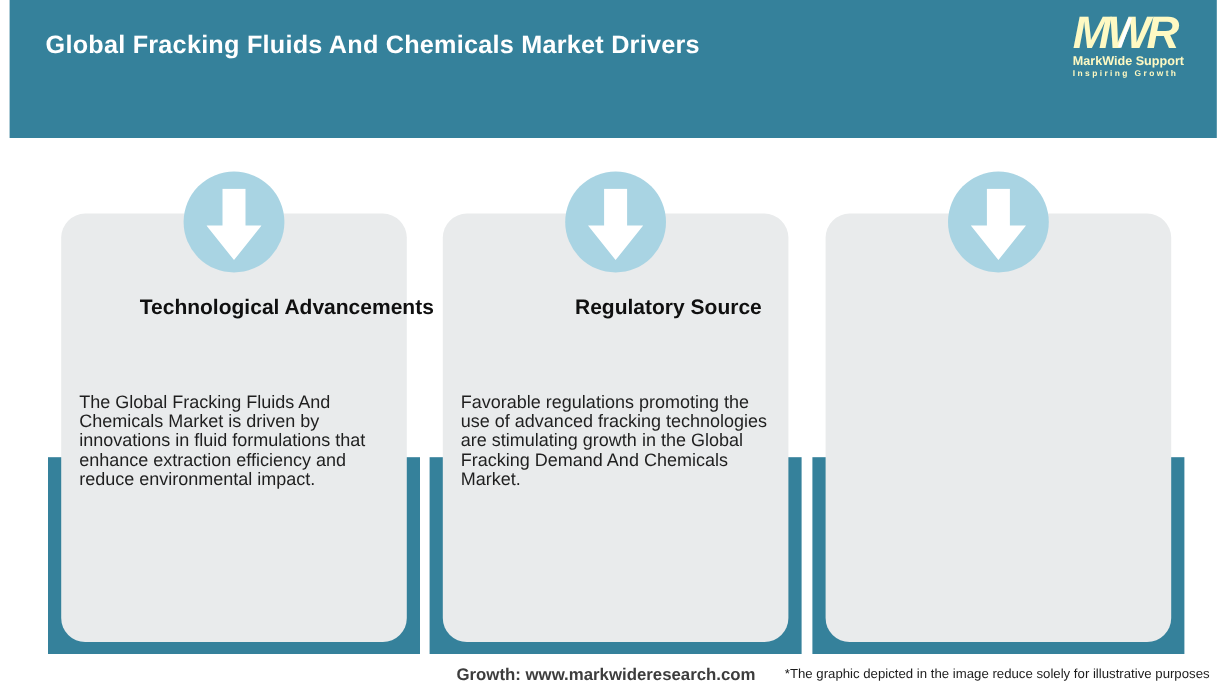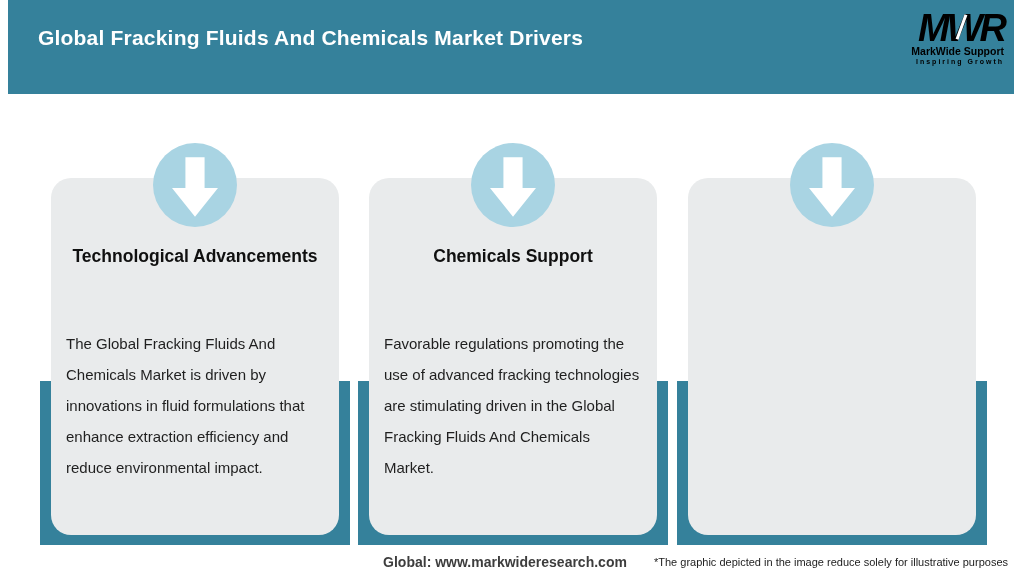--- a/index.html
+++ b/index.html
@@ -3,30 +3,30 @@
 <meta charset="utf-8">
 <style>
   html,body{margin:0;padding:0;}
   body{
     width:1024px;height:576px;position:relative;overflow:hidden;
     background:#ffffff;
     font-family:"Liberation Sans", sans-serif;
   }
   
   .header{
-    position:absolute;left:8px;top:0;width:1006px;height:94px;
+    position:absolute;left:8px;top:0;width:1006px;height:115px;
     background:#35819b;
   }
   .header-title{
     position:absolute;left:30px;top:26px;
     color:#ffffff;font-size:21px;font-weight:bold;letter-spacing:.2px;
   }
   .logo{
-    position:absolute;right:10px;top:8px;width:110px;text-align:right;
-    color:#000000;
+    position:absolute;right:10px;top:8px;width:110px;text-align:left;
+    color:#fef9c3;
   }
   .logo-acronym{
     font-size:38px;font-weight:900;font-style:italic;
     letter-spacing:-3px;line-height:40px;position:relative;display:inline-block;
   }
   .logo-slash{
     position:absolute;left:49%;top:6px;width:3px;height:26px;
     background:#ffffff;transform:rotate(20deg);
   }
   .logo-name{font-size:10.5px;font-weight:bold;margin-top:-3px;}
@@ -36,25 +36,25 @@
   .card-backing{
     position:absolute;left:0;top:238px;width:100%;height:164px;
     background:#35819b;
   }
   .card{
     position:absolute;left:11px;top:35px;width:288px;height:357px;
     background:#e9ebec;border-radius:20px;
   }
   .card-title{
     position:absolute;top:68px;left:0;width:100%;text-align:center;
-    font-size:17.5px;font-weight:bold;color:#101010;
+    font-size:17.5px;font-weight:bold;color:#101010;padding-left:44px;
   }
   .card-body{
     position:absolute;top:150px;left:15px;right:13px;
-    font-size:15px;line-height:31px;color:#1f1f1f;
+    font-size:15px;line-height:16px;color:#1f1f1f;
   }
   .circle{
     position:absolute;top:0;left:50%;transform:translateX(-50%);
     width:84px;height:84px;border-radius:50%;
     background:#a9d4e3;display:flex;align-items:center;justify-content:center;
   }
   .circle svg{display:block;margin-top:4px;}
   
   .footer-source{
     position:absolute;left:300px;top:554px;width:410px;text-align:center;
@@ -86,35 +86,35 @@
   <div class="circle">
     <svg width="46" height="60" viewBox="0 0 48 62">
       <path d="M14 0 H34 V32 H48 L24 62 L0 32 H14 Z" fill="#ffffff"></path>
     </svg>
   </div>
 </div>
 
 <div class="card-group" style="left:358px;">
   <div class="card-backing"></div>
   <div class="card">
-    <div class="card-title">Chemicals Support</div>
-    <div class="card-body">Favorable regulations promoting the use of advanced fracking technologies are stimulating driven in the Global Fracking Fluids And Chemicals Market.</div>
+    <div class="card-title">Regulatory Source</div>
+    <div class="card-body">Favorable regulations promoting the use of advanced fracking technologies are stimulating growth in the Global Fracking Demand And Chemicals Market.</div>
   </div>
   <div class="circle">
     <svg width="46" height="60" viewBox="0 0 48 62">
       <path d="M14 0 H34 V32 H48 L24 62 L0 32 H14 Z" fill="#ffffff"></path>
     </svg>
   </div>
 </div>
 
 <div class="card-group" style="left:677px;">
   <div class="card-backing"></div>
   <div class="card">
   </div>
   <div class="circle">
     <svg width="46" height="60" viewBox="0 0 48 62">
       <path d="M14 0 H34 V32 H48 L24 62 L0 32 H14 Z" fill="#ffffff"></path>
     </svg>
   </div>
 </div>
 
-<div class="footer-source">Global: www.markwideresearch.com</div>
+<div class="footer-source">Growth: www.markwideresearch.com</div>
 <div class="footer-disclaimer">*The graphic depicted in the image reduce solely for illustrative purposes</div>
 
 </body></html>

